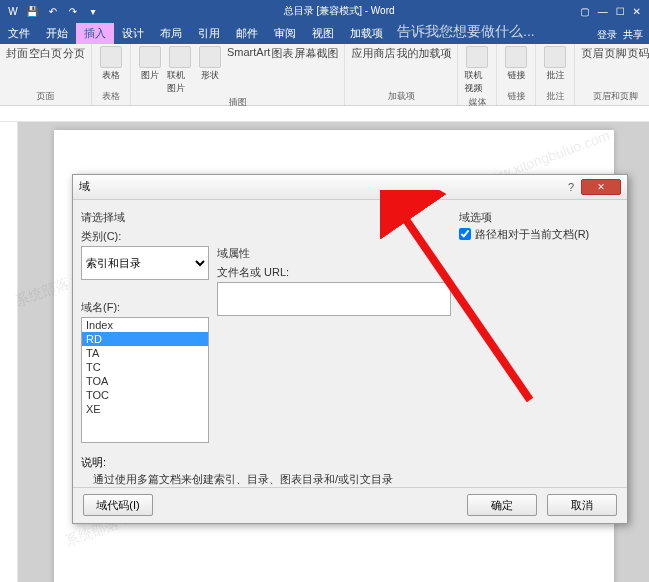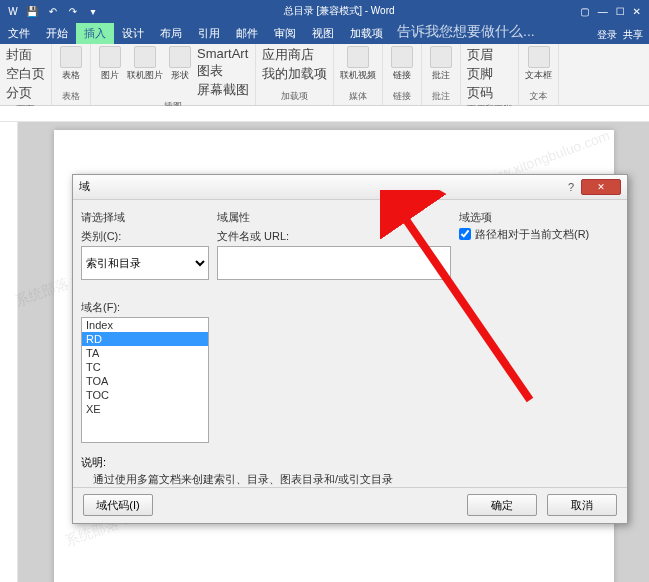--- a/index.html
+++ b/index.html
@@ -6,52 +6,52 @@
 body { background: #fff; width: 649px; height: 582px; overflow: hidden; position: relative; }
 
 .titlebar { background: #2b579a; height: 22px; display: flex; align-items: center; color: #fff; font-size: 10px; }
 .titlebar .qat { display: flex; gap: 6px; padding: 0 6px; align-items: center; }
 .titlebar .qat span { width: 14px; height: 14px; display: inline-flex; align-items: center; justify-content: center; font-size: 10px; }
 .titlebar .title { flex: 1; text-align: center; font-size: 10px; }
 .titlebar .winctl { display: flex; gap: 8px; padding: 0 8px; }
 
 .tabs { background: #2b579a; height: 22px; display: flex; align-items: flex-end; color: #fff; font-size: 11px; }
 .tabs .tab { padding: 3px 8px; cursor: pointer; }
-.tabs .tab.active { background: #86efac; color: #2b579a; }
+.tabs .tab.active { background: #f0abfc; color: #2b579a; }
 .tabs .spacer { flex: 1; }
 .tabs .tell { color: #cdd8ea; font-size: 14px; padding: 3px 6px; }
 .tabs .right { display: flex; gap: 6px; padding: 0 6px 2px 0; font-size: 10px; }
 
 .ribbon { background: #f3f3f3; height: 62px; border-bottom: 1px solid #d4d4d4; display: flex; font-size: 9px; color: #444; }
 .rgroup { border-right: 1px solid #e1e1e1; padding: 2px 6px; display: flex; flex-direction: column; justify-content: space-between; }
 .rgroup .icons { display: flex; gap: 4px; align-items: flex-start; flex: 1; }
 .rgroup .glabel { text-align: center; font-size: 9px; color: #666; padding-top: 1px; }
 .ritem { display: flex; flex-direction: column; align-items: center; gap: 1px; font-size: 9px; min-width: 26px; }
 .ritem .ic { width: 18px; height: 18px; background: #e8e8e8; border: 1px solid #ccc; border-radius: 2px; }
 .ritem.big .ic { width: 22px; height: 22px; }
-.rstack { display: flex; flex-direction: column; gap: 1px; font-size: 13px; }
+.rstack { display: flex; flex-direction: row; gap: 1px; font-size: 11px; }
 .rstack div { white-space: nowrap; }
 
 .ruler { height: 16px; background: #fff; border-bottom: 1px solid #e5e5e5; position: relative; font-size: 7px; color: #999; padding-left: 30px; overflow: hidden; }
 
 .workspace { position: absolute; top: 122px; left: 0; right: 0; bottom: 0; background: #d0d0d0; display: flex; }
 .vruler { width: 18px; background: #fff; border-right: 1px solid #e5e5e5; }
 .page { margin: 8px auto 0; width: 560px; background: #fff; box-shadow: 0 0 6px rgba(0,0,0,.2); height: 460px; }
 
 .watermark { position: absolute; color: rgba(0,0,0,.08); font-size: 14px; transform: rotate(-20deg); pointer-events: none; }
 
 .dialog { position: absolute; left: 72px; top: 174px; width: 556px; height: 350px; background: #f0f0f0; border: 1px solid #9a9a9a; box-shadow: 2px 2px 8px rgba(0,0,0,.35); display: flex; flex-direction: column; }
 .dlg-title { height: 26px; background: linear-gradient(#fdfdfd, #e9e9e9); border-bottom: 1px solid #cfcfcf; display: flex; align-items: center; padding: 0 6px; font-size: 11px; }
 .dlg-title .t { flex: 1; }
 .dlg-title .close { width: 40px; height: 16px; background: #c94a3b; border: 1px solid #a33; border-radius: 2px; color: #fff; text-align: center; font-size: 9px; line-height: 14px; }
 .dlg-title .help { width: 20px; text-align: center; color: #555; }
 .dlg-body { flex: 1; display: flex; padding: 8px; gap: 8px; font-size: 11px; color: #333; }
 .col { display: flex; flex-direction: column; }
 .col.c1 { width: 128px; }
-.col.c2 { flex: 1; }
+.col.c2 { flex: 1; margin-top: 36px; }
 .col.c3 { width: 160px; }
 .label { font-size: 11px; margin: 2px 0; }
 select, input[type=text] { width: 100%; font-size: 11px; border: 1px solid #aaa; background: #fff; height: 34px; }
 .listbox { border: 1px solid #aaa; background: #fff; height: 126px; overflow: auto; font-size: 11px; }
 .listbox div { padding: 1px 4px; }
 .listbox div.sel { background: #3399ff; color: #fff; }
 .chk { display: flex; align-items: center; gap: 4px; font-size: 11px; }
 .chk input { width: 12px; height: 12px; }
 .desc { font-size: 11px; margin: 4px 0 2px 8px; }
 .desc-text { font-size: 11px; padding-left: 20px; color: #333; }

